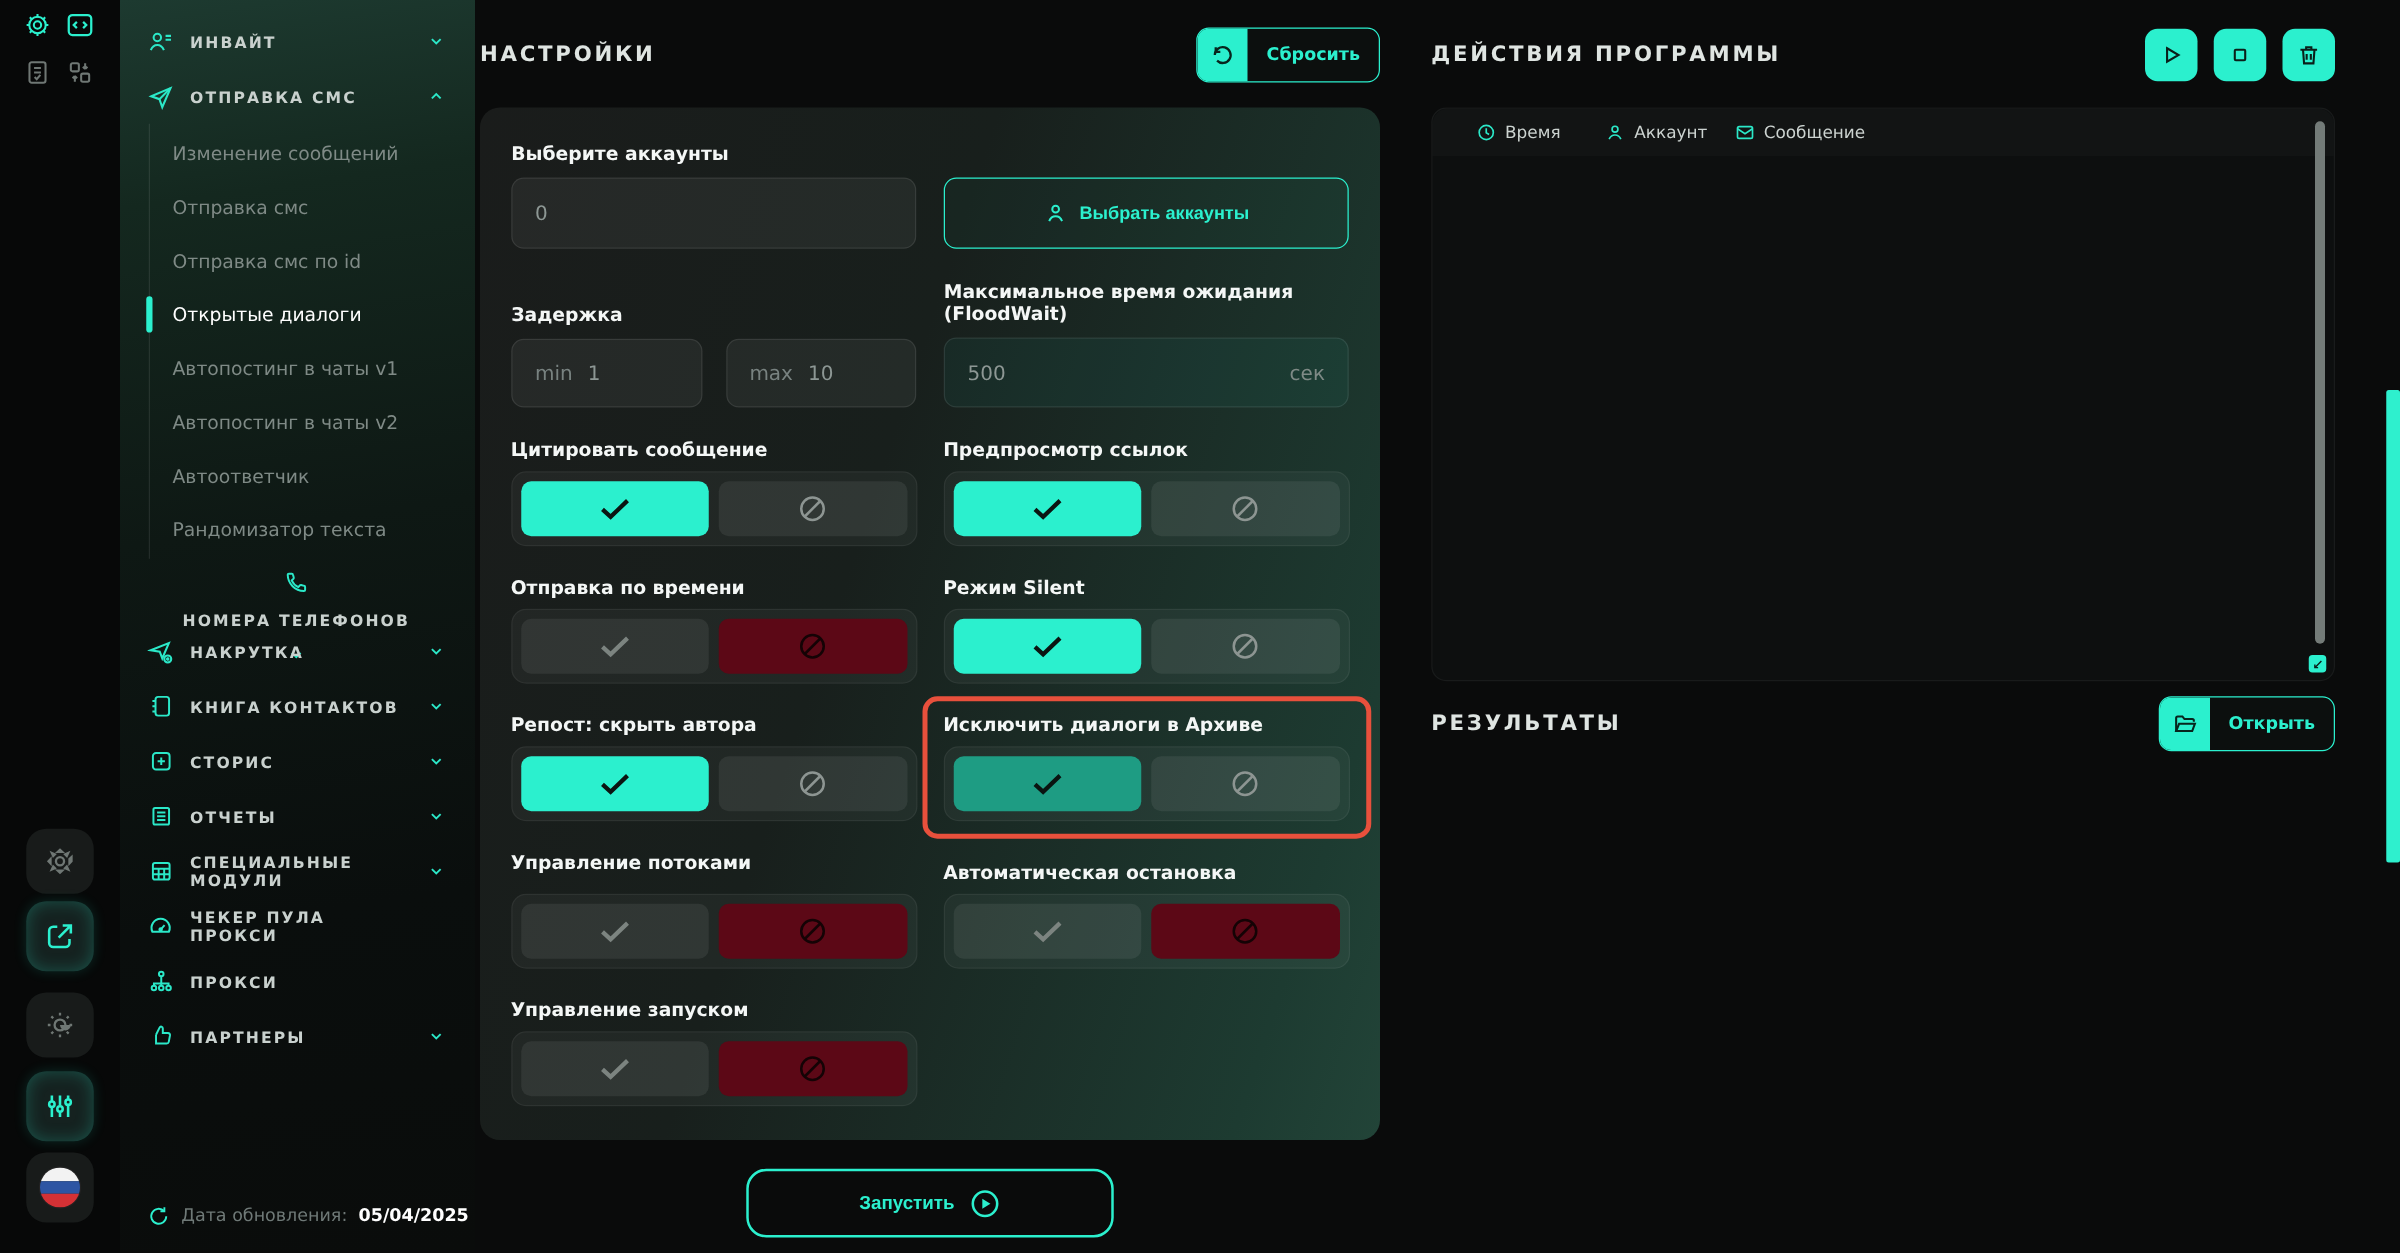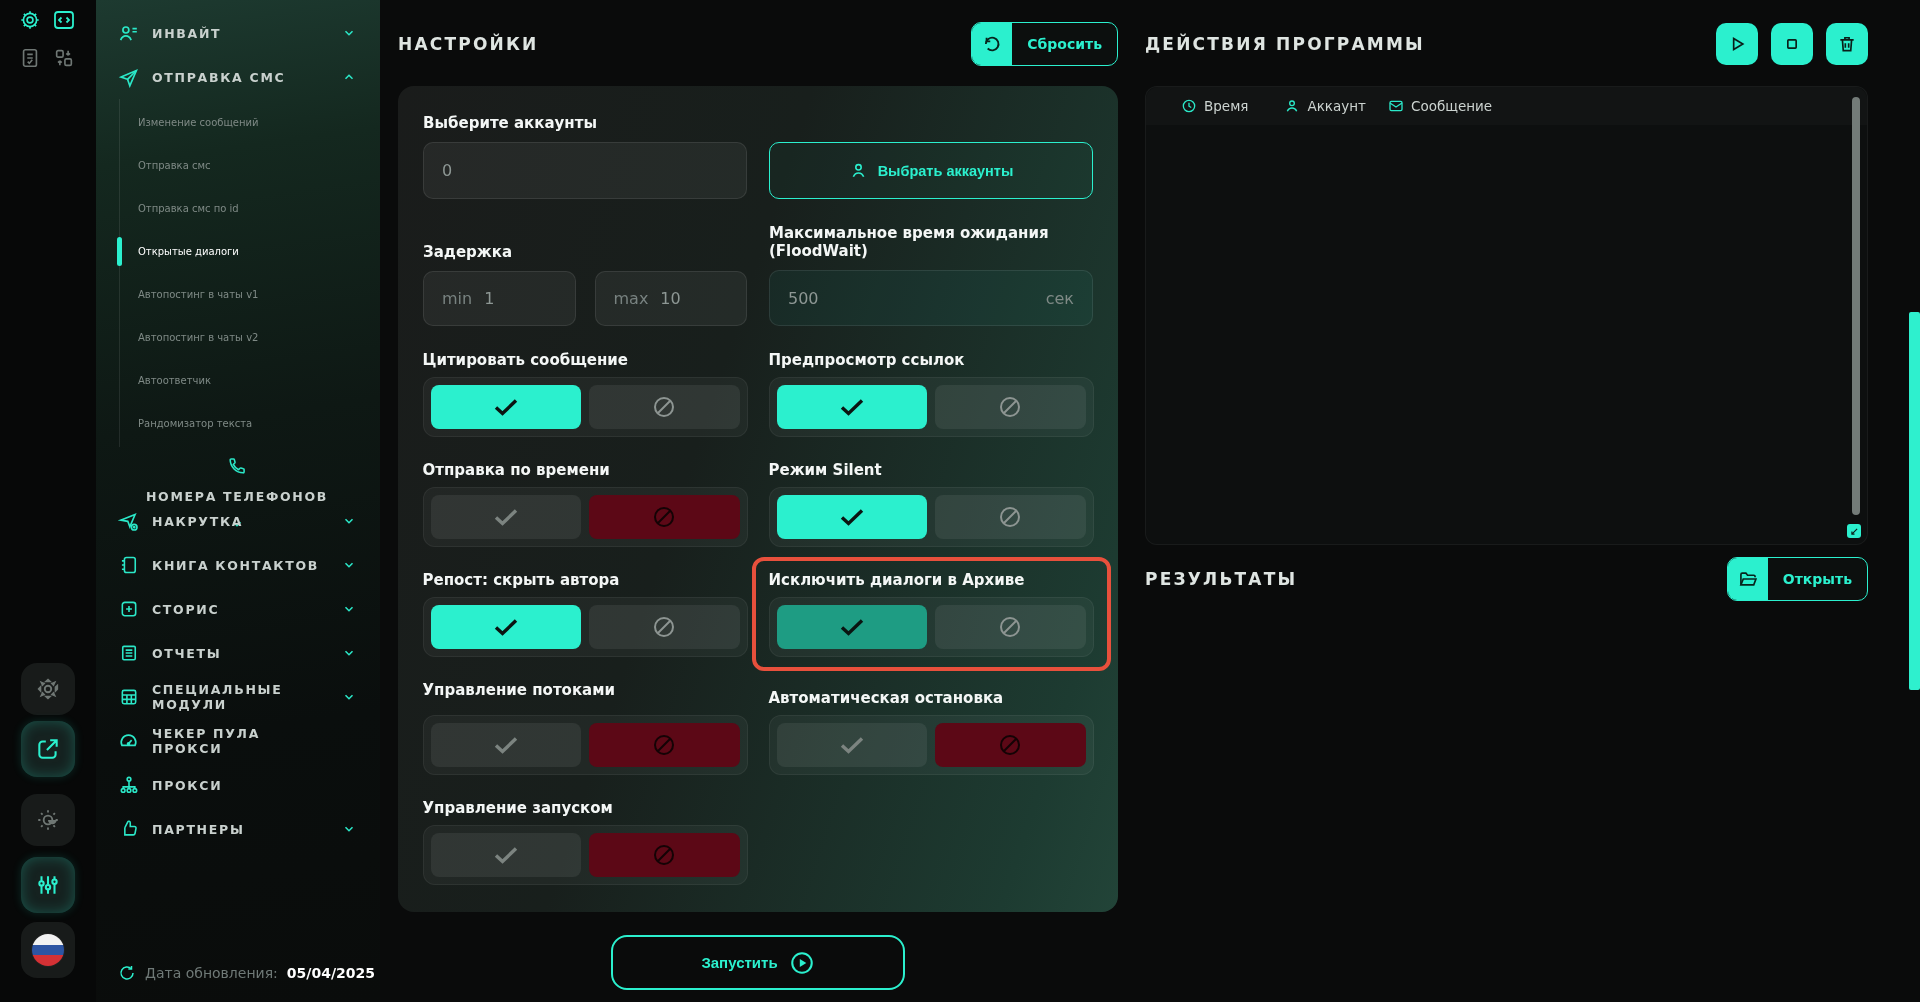--- a/index.html
+++ b/index.html
@@ -26,29 +26,29 @@
   .sidebar { position:absolute; left:96px; top:0; width:284px; height:1002px;
     background:linear-gradient(172deg,#1d3a30 0%,#14281f 16%,#0e1814 42%,#0a0e0d 72%,#0a0c0b 100%); z-index:4; }
   .side-nav { padding-top:11px; }
   .sec-row { display:flex; align-items:center; height:44px; padding:0 24px 0 22px; gap:13px; cursor:pointer; }
   .sec-ic { width:21px; height:21px; flex:0 0 21px; display:flex; align-items:center; justify-content:center; color:#2be8c8; }
   .sec-label { flex:1; font-size:12.5px; font-weight:bold; letter-spacing:1.7px; color:#c9d1ce; }
   .chev { width:14px; height:14px; color:#2be8c8; flex:0 0 14px; }
   .chev.up { transform:rotate(180deg); }
   .chev.none { visibility:hidden; }
   .submenu { margin-left:23px; border-left:1px solid rgba(255,255,255,.09); padding:2px 0; }
-  .sub-item { position:relative; height:43px; display:flex; align-items:center; padding-left:18px; font-size:10px; color:#7f8a86; cursor:pointer; }
+  .sub-item { position:relative; height:43px; display:flex; align-items:center; padding-left:18px; font-size:15px; color:#7f8a86; cursor:pointer; }
   .sub-item.active { color:#ffffff; }
   .sub-item.active::before { content:""; position:absolute; left:-3.5px; top:7px; bottom:7px; width:5px; border-radius:3px; background:#2bf0ce; }
   .side-footer { position:absolute; left:22px; bottom:20px; display:flex; align-items:center; gap:9px; font-size:14px; }
   .side-footer .upd-label { color:#6f7977; }
   .side-footer .upd-date { color:#ffffff; font-weight:bold; }
 
   
-  .settings-col { position:absolute; left:398px; top:0; width:720px; }
+  .settings-col { position:absolute; left:384px; top:0; width:720px; }
   .settings-header { margin-top:21px; height:46px; display:flex; align-items:center; justify-content:space-between; }
   .panel-title { font-size:17px; font-weight:bold; letter-spacing:2.2px; color:#dfe5e2; }
   .split-btn { display:flex; align-items:stretch; height:44px; border:1.5px solid #2bf0ce; border-radius:10px; overflow:hidden; background:#0c0f0e; cursor:pointer; }
   .split-btn .seg { width:40px; background:#2bf0ce; color:#07251d; display:flex; align-items:center; justify-content:center; }
   .split-btn .txt { padding:0 15px; display:flex; align-items:center; color:#2bf0ce; font-weight:bold; font-size:14px; }
 
   .card { margin-top:19px; width:720px; border-radius:16px; padding:28px 25px;
     background:linear-gradient(108deg,#1a1c1b 0%,#181f1c 42%,#1d3b31 88%,#224438 100%);
     display:grid; grid-template-columns:1fr 1fr; column-gap:22px; row-gap:25px; align-items:end; }
   .fld-label { font-size:15px; font-weight:bold; color:#f4f7f6; margin-bottom:10px; }

